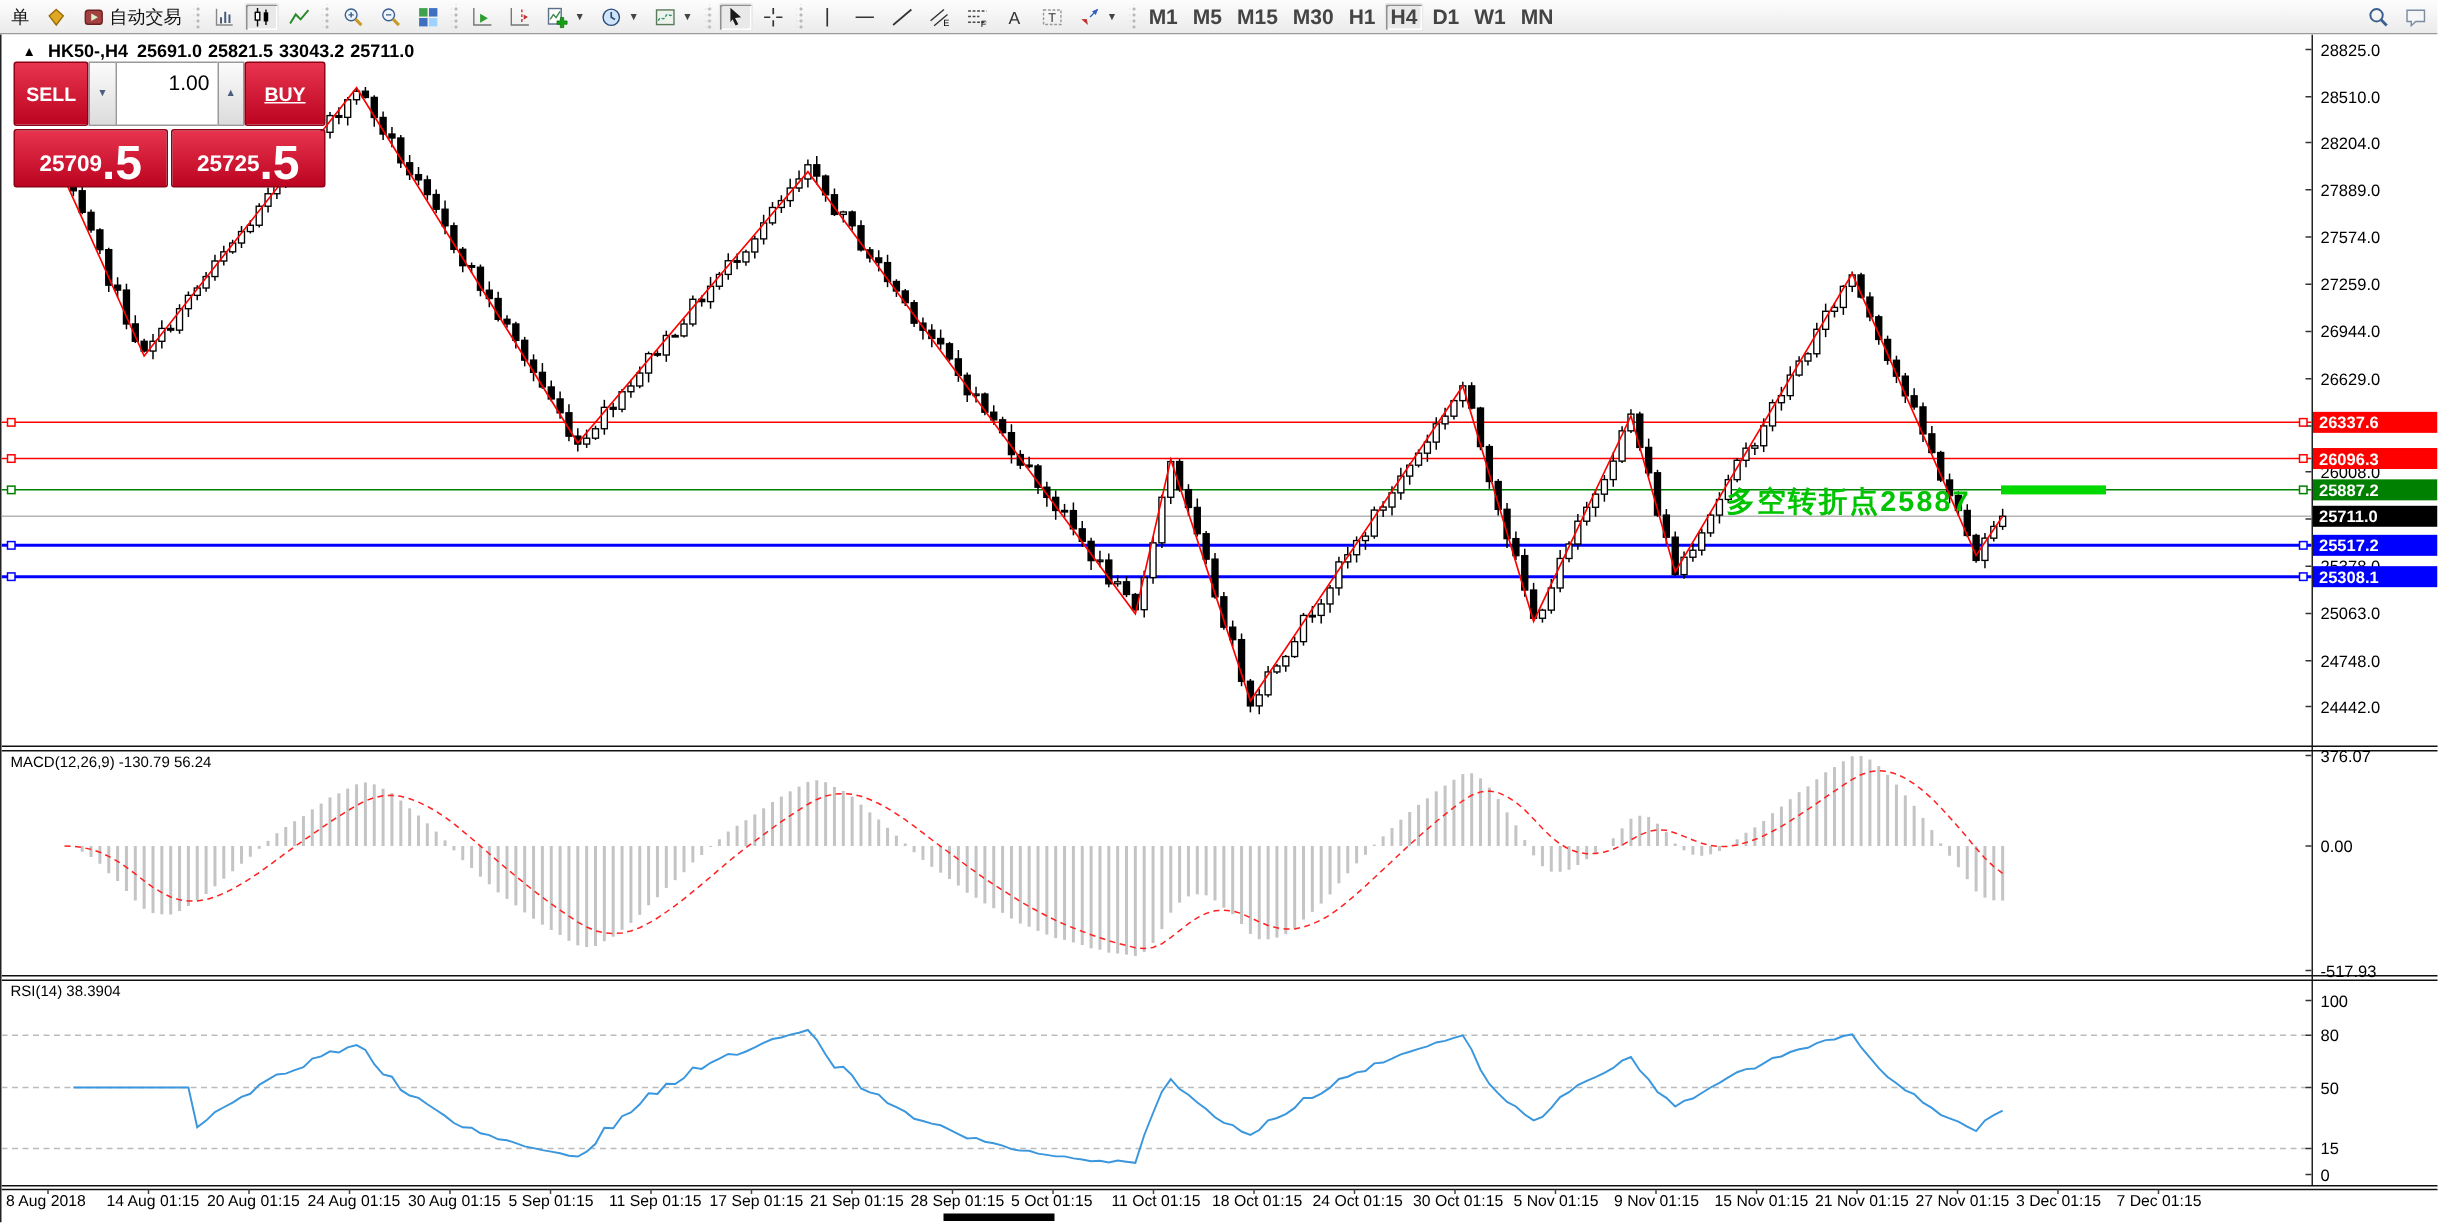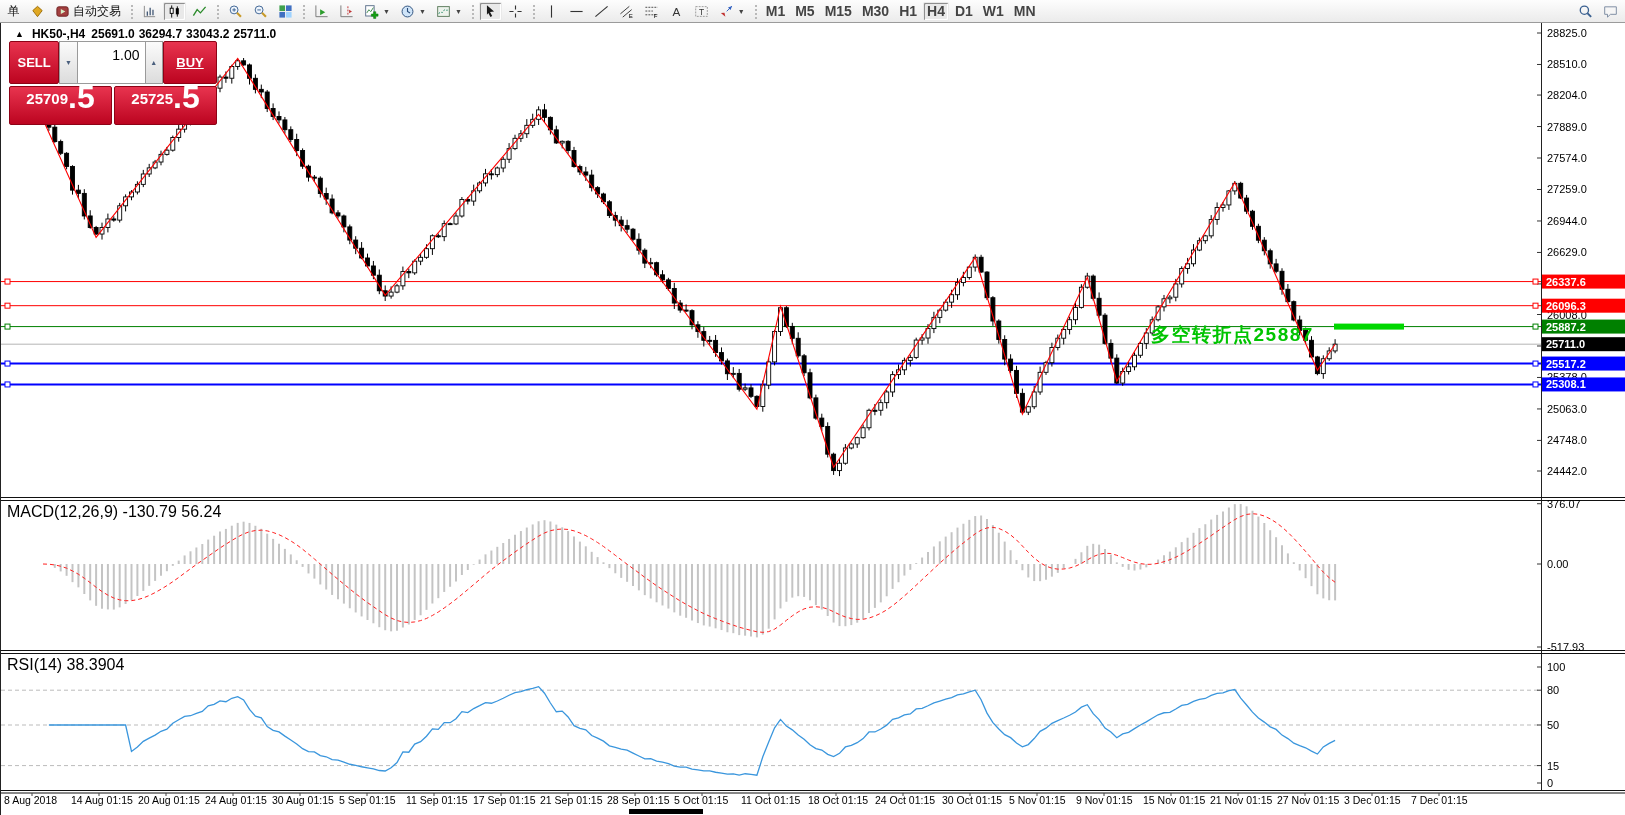--- a/index.html
+++ b/index.html
@@ -33,25 +33,25 @@
   .tp-row1{display:flex;height:43px;gap:0;}
   .btn-red{background:linear-gradient(#e8344f,#bc0420);color:#fff;font-weight:700;font-size:13px;
     border:1px solid #8e0216;border-radius:2px;display:flex;align-items:center;justify-content:center;}
   .tp-sell{width:50px;}
   .tp-buy{width:54px;text-decoration:underline;}
   .spin{width:17px;background:linear-gradient(#fbfbfb,#dcdcdc);border:1px solid #9a9a9a;
     color:#4a5f7d;font-size:7px;display:flex;align-items:center;justify-content:center;}
   .tp-vol{width:62px;border:1px solid #9a9a9a;border-left:none;border-right:none;
     font-size:14px;text-align:right;padding:0 5px 16px 0;color:#000;background:#fff;outline:none;}
   .tp-row2{display:flex;gap:2px;margin-top:2px;height:39px;}
-  .tp-big{flex:1;display:flex;align-items:flex-end;justify-content:center;padding-bottom:12px;}
+  .tp-big{flex:1;display:flex;align-items:flex-end;justify-content:center;padding-bottom:1px;}
   .tp-big .ip{font-size:15px;font-weight:700;margin-bottom:5px;}
   .tp-big .dp{font-size:32px;font-weight:700;line-height:0.95;}
   
-  .ind-label{position:absolute;left:6px;font-size:16px;color:#000;background:transparent;}
+  .ind-label{position:absolute;left:6px;font-size:10px;color:#000;background:transparent;}
 </style>
 </head>
 <body>
 
 <div class="app">
 
   <div class="toolbar">
     <div class="tb-btn">
       <span class="cjk">单</span>
     </div>
@@ -1106,21 +1106,21 @@
         </g>
         <g>
           <rect x="628" y="786" width="74" height="5" fill="#000"></rect>
         </g>
       </svg>
 
     <div class="chart-header">
       <span class="tri">▲</span>
       <span>HK50-,H4</span>
       <span style="margin-left:-2px">25691.0</span>
-      <span style="margin-left:-4px">36294.7</span>
+      <span style="margin-left:-4px">25821.5</span>
       <span style="margin-left:-4px">33043.2</span>
       <span style="margin-left:-4px">25711.0</span>
     </div>
 
     <div class="trade-panel">
       <div class="tp-row1">
         <div class="btn-red tp-sell">SELL</div>
         <div class="spin">▼</div>
         <input class="tp-vol" value="1.00" style="">
         <div class="spin">▲</div>

